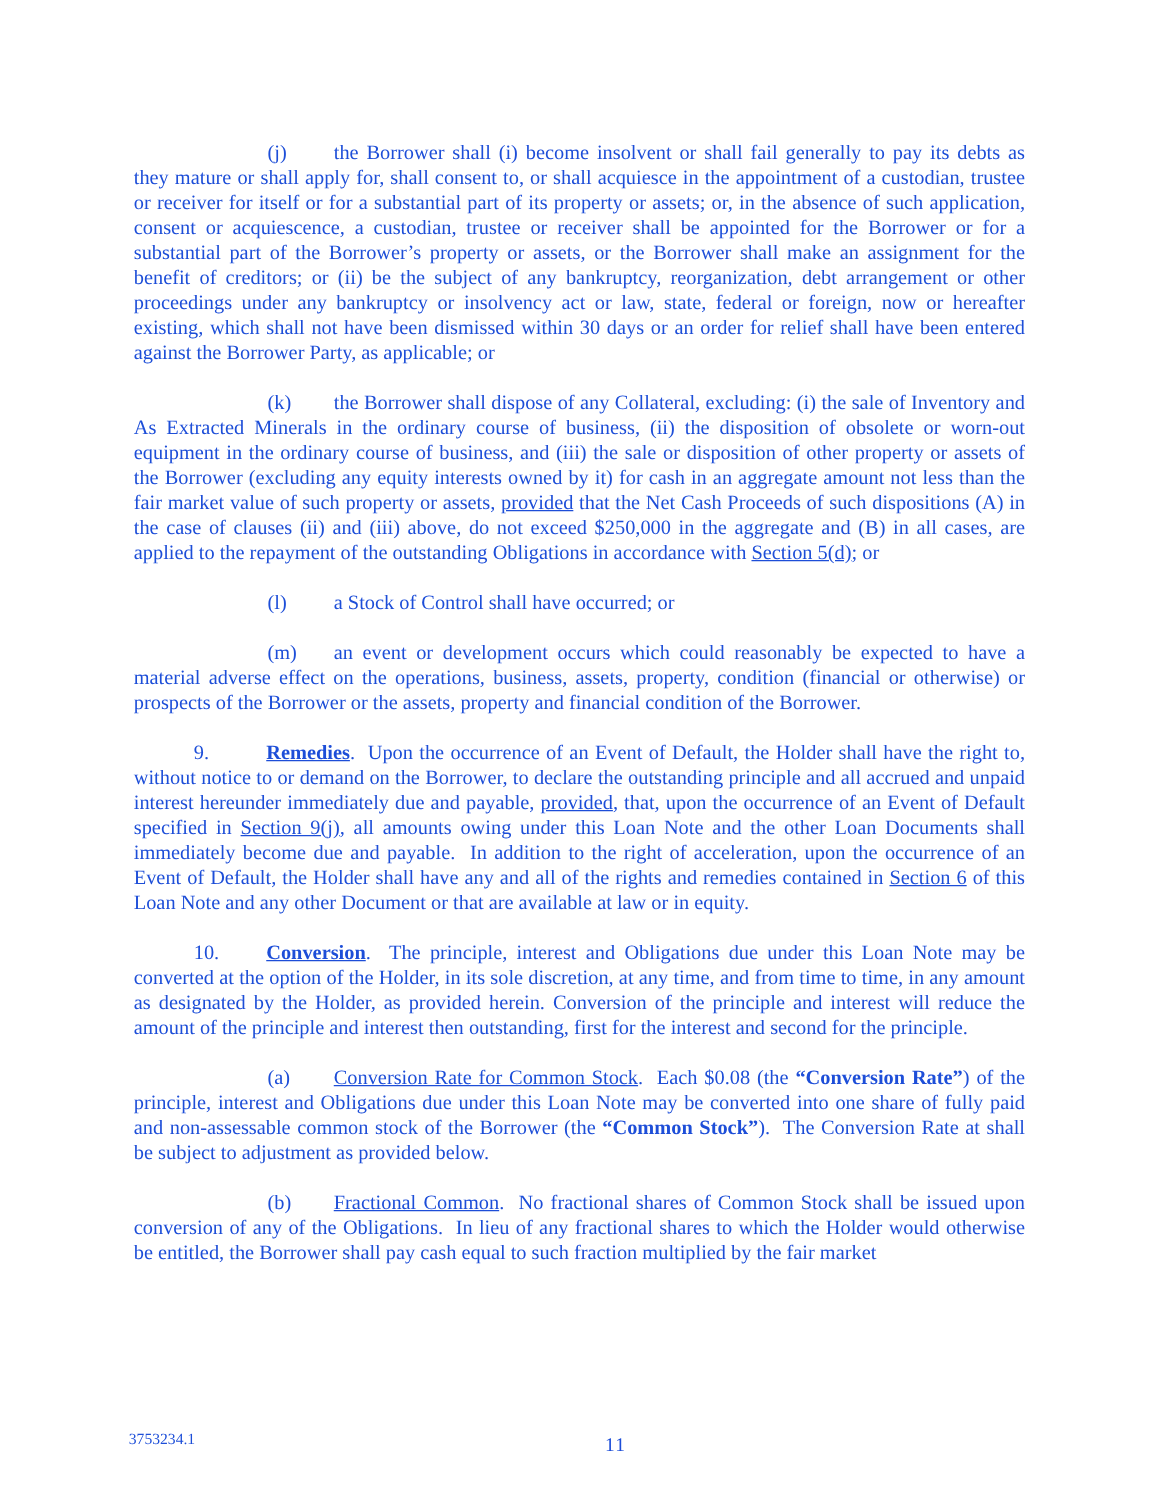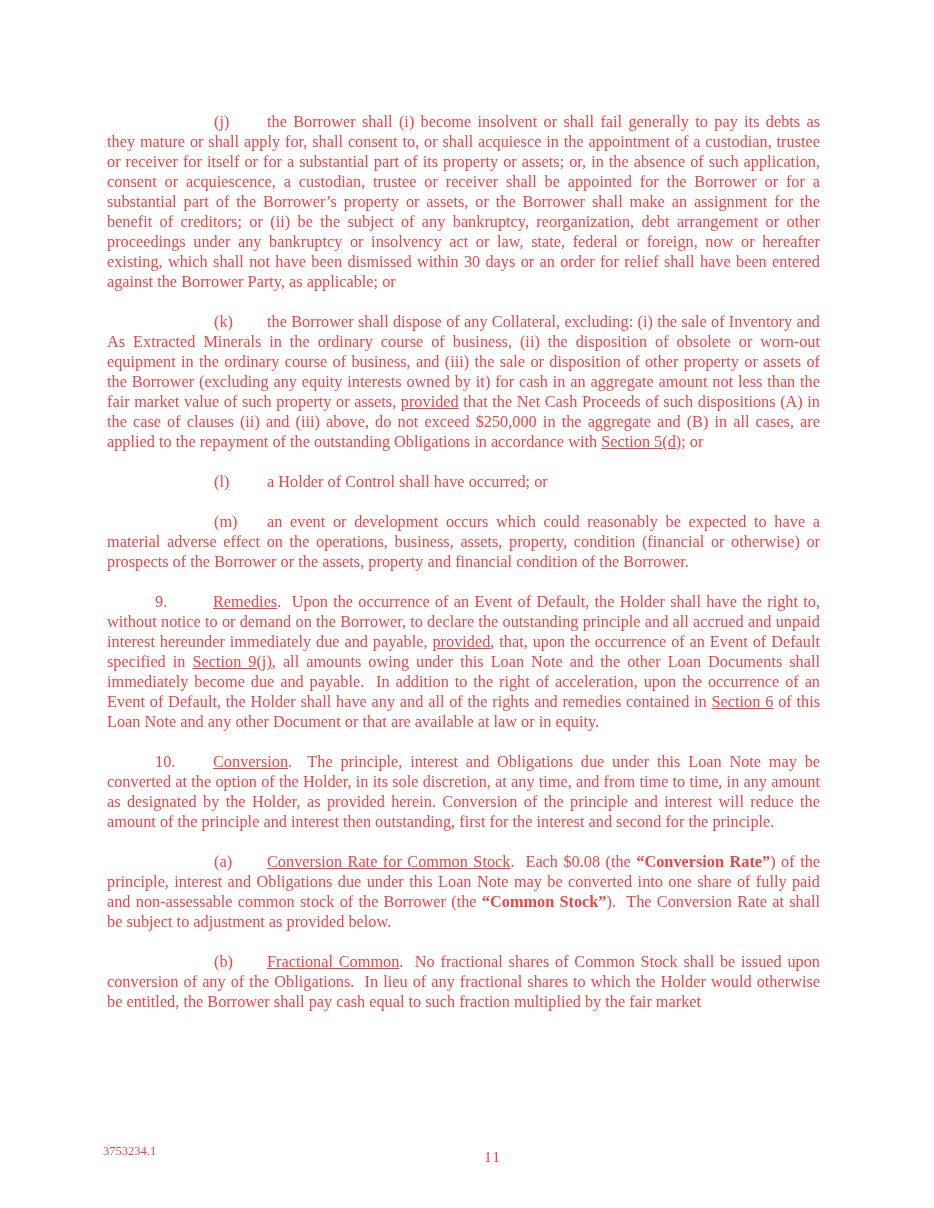--- a/index.html
+++ b/index.html
@@ -2,42 +2,42 @@
 <html><head>
 <meta charset="utf-8">
 <style>
   html, body { margin: 0; padding: 0; background: #ffffff; }
   .page {
     position: relative;
     width: 934px;
     height: 1208px;
     background: #ffffff;
     font-family: "Liberation Serif", serif;
-    color: #ef4444;
+    color: #1d4ed8;
     overflow: hidden;
   }
   .content {
     position: absolute;
     left: 107px;
     top: 112px;
     width: 713px;
     font-size: 16.3px;
     line-height: 20px;
     text-align: justify;
   }
   .content p { margin: 0 0 20px 0; }
   
   p.sub { text-indent: 107px; }
   p.sub .plabel { display: inline-block; min-width: 53px; text-indent: 0; }
   
   p.sec { text-indent: 48px; }
   p.sec .snum { display: inline-block; min-width: 58px; text-indent: 0; }
   .u  { text-decoration: underline; margin-top: 44px; }
   .b  { font-weight: bold; margin-top: 36px; }
-  .bu { font-weight: normal; text-decoration: underline; }
+  .bu { font-weight: bold; text-decoration: underline; }
   .footer-docnum {
     position: absolute;
     left: 103px;
     top: 1144px;
     font-size: 12.5px;
     line-height: 15px;
     font-family: Liberation Serif, serif;
   }
   .footer-page {
     position: absolute;
@@ -51,21 +51,21 @@
 </head>
 <body>
 
 <div class="page">
   <div class="content">
 
     <p class="sub"><span class="plabel">(j)</span><span>the Borrower shall (i) become insolvent or shall fail generally to pay its debts as they mature or shall apply for, shall consent to, or shall acquiesce in the appointment of a custodian, trustee or receiver for itself or for a substantial part of its property or assets; or, in the absence of such application, consent or acquiescence, a custodian, trustee or receiver shall be appointed for the Borrower or for a substantial part of the Borrower’s property or assets, or the Borrower shall make an assignment for the benefit of creditors; or (ii) be the subject of any bankruptcy, reorganization, debt arrangement or other proceedings under any bankruptcy or insolvency act or law, state, federal or foreign, now or hereafter existing, which shall not have been dismissed within 30 days or an order for relief shall have been entered against the Borrower Party, as applicable; or</span></p>
 
     <p class="sub"><span class="plabel">(k)</span><span>the Borrower shall dispose of any Collateral, excluding: (i)&nbsp;the sale of Inventory and As Extracted Minerals in the ordinary course of business, (ii) the disposition of obsolete or worn-out equipment in the ordinary course of business, and (iii) the sale or disposition of other property or assets of the Borrower (excluding any equity interests owned by it) for cash in an aggregate amount not less than the fair market value of such property or assets, </span><span class="u">provided</span><span> that the Net Cash Proceeds of such dispositions (A) in the case of clauses (ii) and (iii) above, do not exceed $250,000 in the aggregate and (B) in all cases, are applied to the repayment of the outstanding Obligations in accordance with </span><span class="u">Section 5(d)</span><span>; or</span></p>
 
-    <p class="sub"><span class="plabel">(l)</span><span>a Holder of Control shall have occurred; or</span></p>
+    <p class="sub"><span class="plabel">(l)</span><span>a Stock of Control shall have occurred; or</span></p>
 
     <p class="sub"><span class="plabel">(m)</span><span>an event or development occurs which could reasonably be expected to have a material adverse effect on the operations, business, assets, property, condition (financial or otherwise) or prospects of the Borrower or the assets, property and financial condition of the Borrower.</span></p>
 
     <p class="sec"><span class="snum">9.</span><span class="bu">Remedies</span><span>.&nbsp; Upon the occurrence of an Event of Default, the Holder shall have the right to, without notice to or demand on the Borrower, to declare the outstanding principle and all accrued and unpaid interest hereunder immediately due and payable, </span><span class="u">provided</span><span>, that, upon the occurrence of an Event of Default specified in </span><span class="u">Section 9(j)</span><span>, all amounts owing under this Loan Note and the other Loan Documents shall immediately become due and payable.&nbsp; In addition to the right of acceleration, upon the occurrence of an Event of Default, the Holder shall have any and all of the rights and remedies contained in </span><span class="u">Section 6</span><span> of this Loan Note and any other Document or that are available at law or in equity.</span></p>
 
     <p class="sec"><span class="snum">10.</span><span class="bu">Conversion</span><span>.&nbsp; The principle, interest and Obligations due under this Loan Note may be converted at the option of the Holder, in its sole discretion, at any time, and from time to time, in any amount as designated by the Holder, as provided herein. Conversion of the principle and interest will reduce the amount of the principle and interest then outstanding, first for the interest and second for the principle.</span></p>
 
     <p class="sub"><span class="plabel">(a)</span><span class="u">Conversion Rate for Common Stock</span><span>.&nbsp; Each $0.08 (the </span><span class="b">“Conversion Rate”</span><span>) of the principle, interest and Obligations due under this Loan Note may be converted into one share of fully paid and non-assessable common stock of the Borrower (the </span><span class="b">“Common Stock”</span><span>).&nbsp; The Conversion Rate at shall be subject to adjustment as provided below.</span></p>
 
     <p class="sub"><span class="plabel">(b)</span><span class="u">Fractional Common</span><span>.&nbsp; No fractional shares of Common Stock shall be issued upon conversion of any of the Obligations.&nbsp; In lieu of any fractional shares to which the Holder would otherwise be entitled, the Borrower shall pay cash equal to such fraction multiplied by the fair market</span></p>

